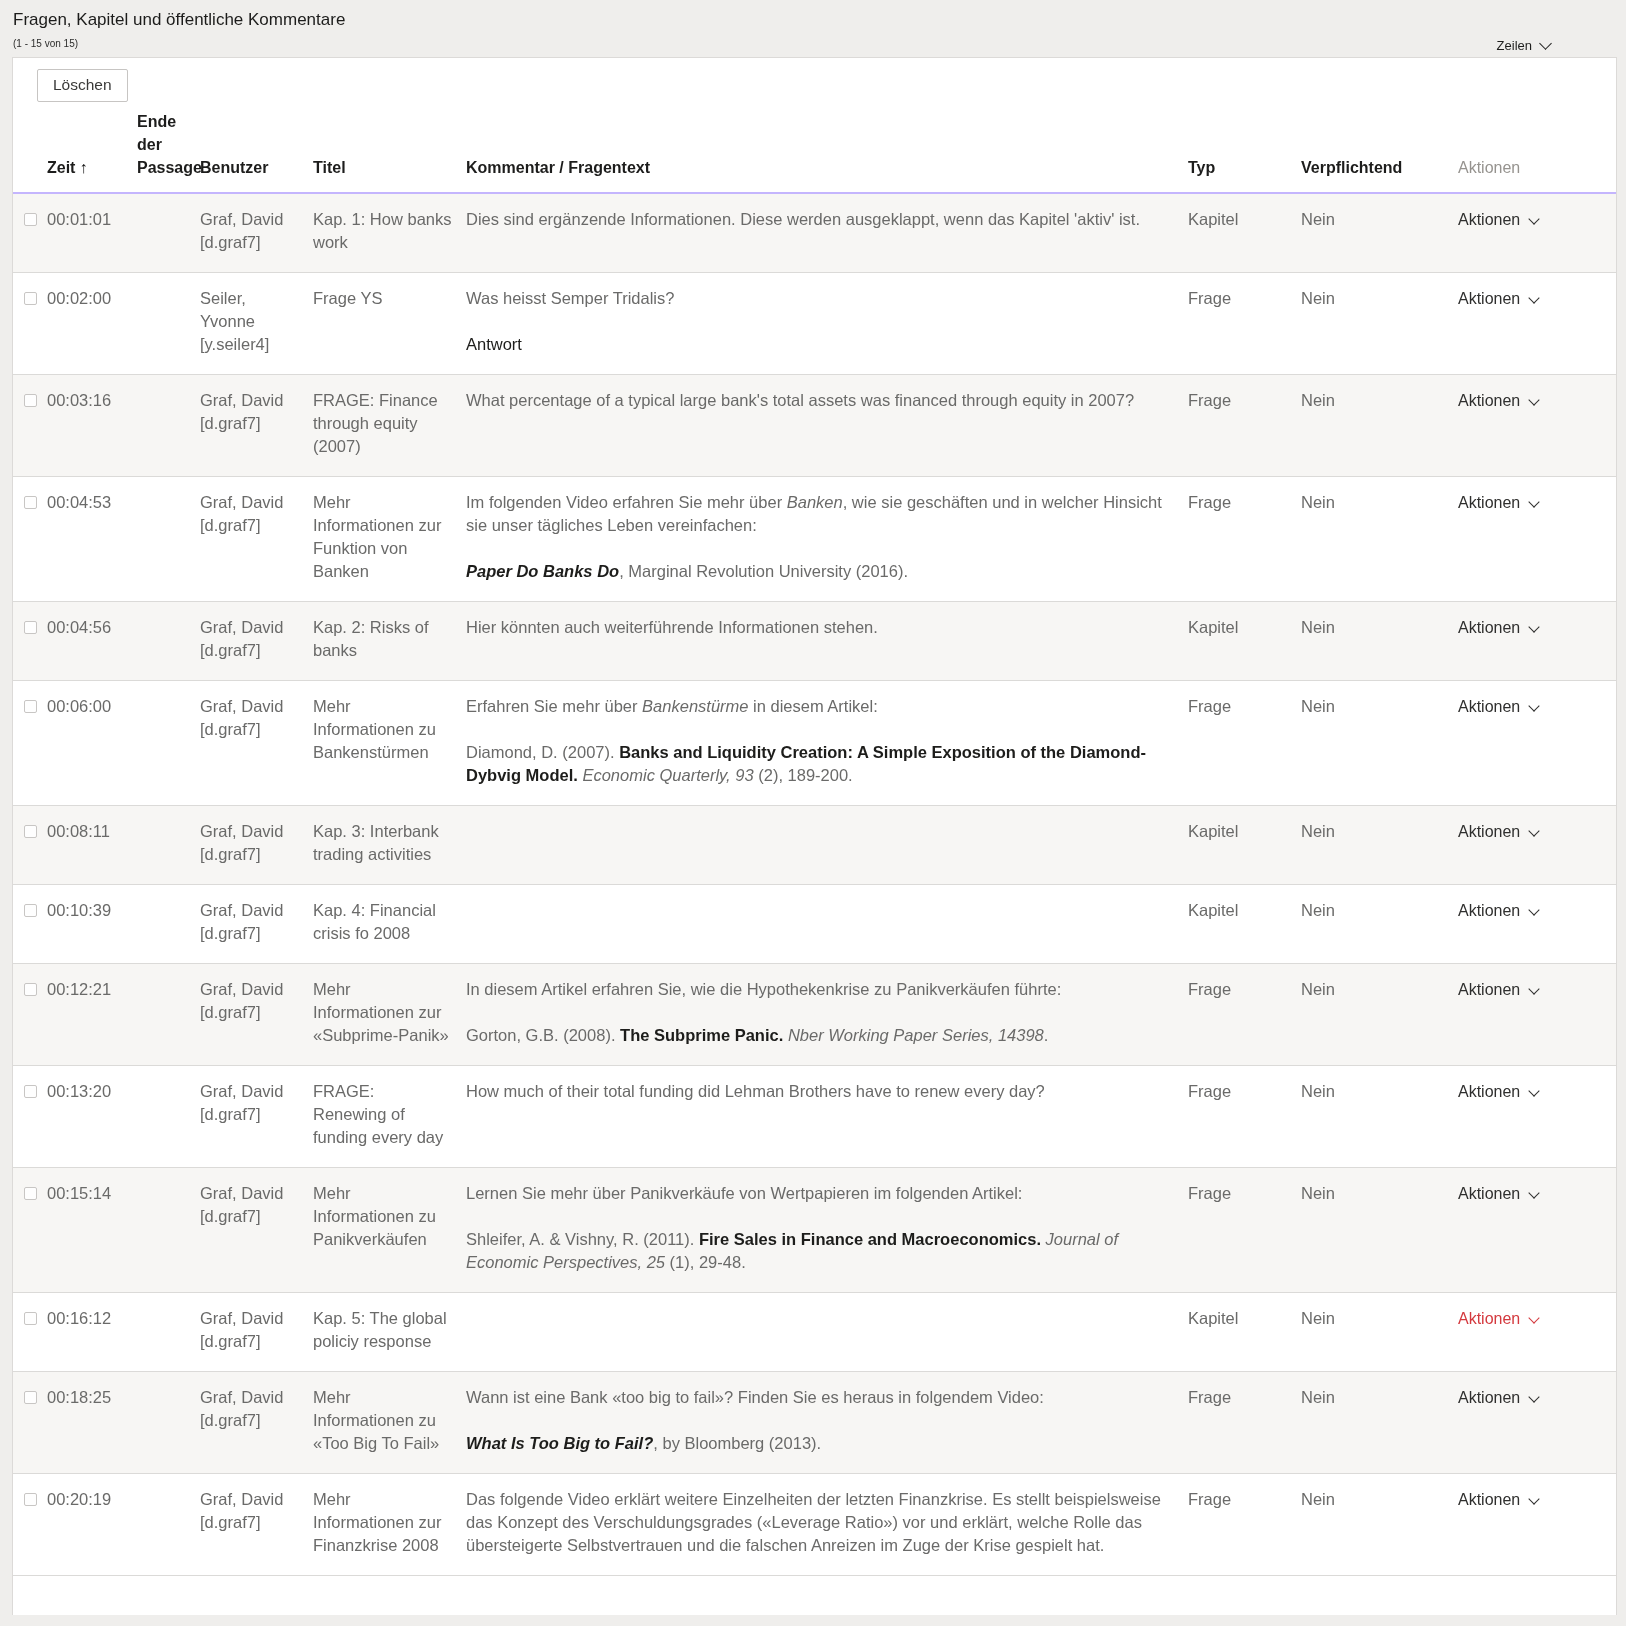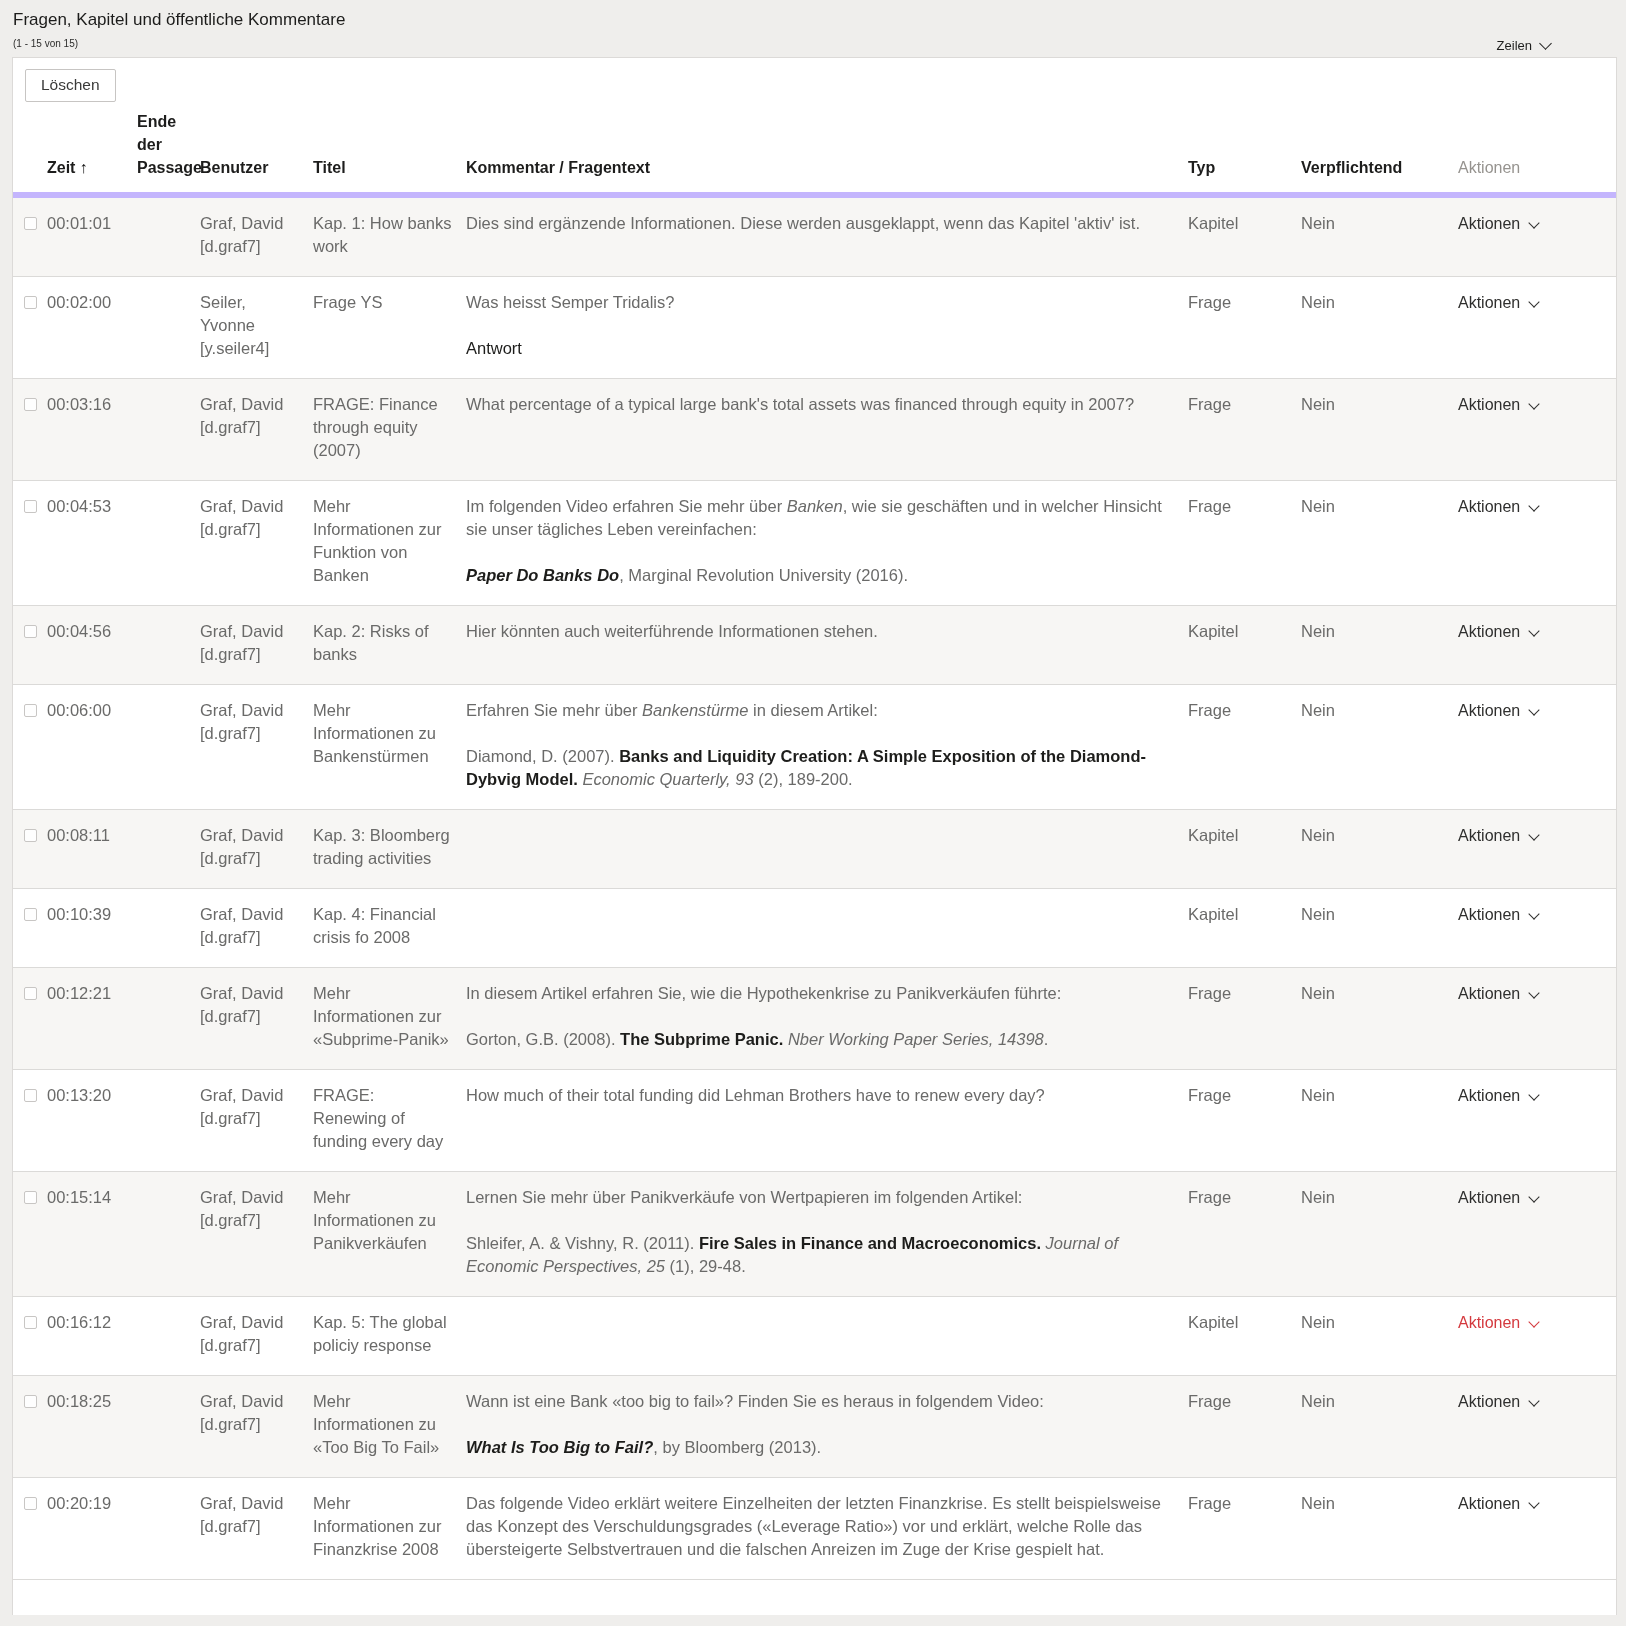--- a/index.html
+++ b/index.html
@@ -21,39 +21,39 @@
     display:inline-block; width:9px; height:9px;
     border-right:1.6px solid currentColor; border-bottom:1.6px solid currentColor;
     transform:rotate(45deg); margin-left:9px; margin-bottom:2px;
   }
   .panel {
     margin:0 9px 0 12px; background:#fff;
     border:1px solid #dcdad8; border-bottom:none;
     min-height:1558px; padding-top:11px;
   }
   .delete-btn {
-    margin-left:12px; padding:6px 15px 7px;
+    margin-left:24px; padding:6px 15px 7px;
     background:#fff; border:1px solid #c7c5c3; border-radius:2px;
     font-family:"Liberation Sans", sans-serif;
     font-size:15.5px; color:#3a3a39; cursor:pointer;
   }
   table { width:100%; border-collapse:collapse; table-layout:fixed; margin-top:2px; }
   col.c-check { width:34px; }
   col.c-time  { width:90px; }
   col.c-end   { width:63px; }
   col.c-user  { width:113px; }
   col.c-title { width:153px; }
   col.c-comment { width:auto; }
   col.c-type  { width:113px; }
   col.c-mand  { width:157px; }
   col.c-act   { width:158px; }
   th {
     vertical-align:bottom; text-align:left;
     font-size:16px; font-weight:600; color:#1d1d1c;
-    padding:6px 10px 12px 0; border-bottom:6px solid #c4b5fd;
+    padding:6px 10px 12px 0; border-bottom:2px solid #c4b5fd;
     line-height:1.45; hyphens:auto;
   }
   th.col-actions { color:#96938f; font-weight:400; }
   .sort-arrow { font-weight:700; font-size:16px; color:#111; margin-left:4px; }
   td {
     vertical-align:top;
     font-size:16.5px; color:#6a6a69; line-height:23px;
     padding:14px 14px 18px 0; border-bottom:1px solid #dbdad8;
   }
   tbody tr:nth-child(odd) { background:#f7f6f4; }
@@ -190,21 +190,21 @@
           </td>
           <td class="col-type">Frage</td>
           <td class="col-mand">Nein</td>
           <td class="col-actions"><span class="actions-btn"><span>Aktionen</span><span class="chev"></span></span></td>
         </tr>
         <tr>
           <td class="col-check"><span class="checkbox"></span></td>
           <td class="col-time">00:08:11</td>
           <td class="col-end"></td>
           <td class="col-user">Graf, David [d.graf7]</td>
-          <td class="col-title">Kap. 3: Bloomberg trading activities</td>
+          <td class="col-title">Kap. 3: Interbank trading activities</td>
           <td class="col-comment"></td>
           <td class="col-type">Kapitel</td>
           <td class="col-mand">Nein</td>
           <td class="col-actions"><span class="actions-btn"><span>Aktionen</span><span class="chev"></span></span></td>
         </tr>
         <tr>
           <td class="col-check"><span class="checkbox"></span></td>
           <td class="col-time">00:10:39</td>
           <td class="col-end"></td>
           <td class="col-user">Graf, David [d.graf7]</td>

